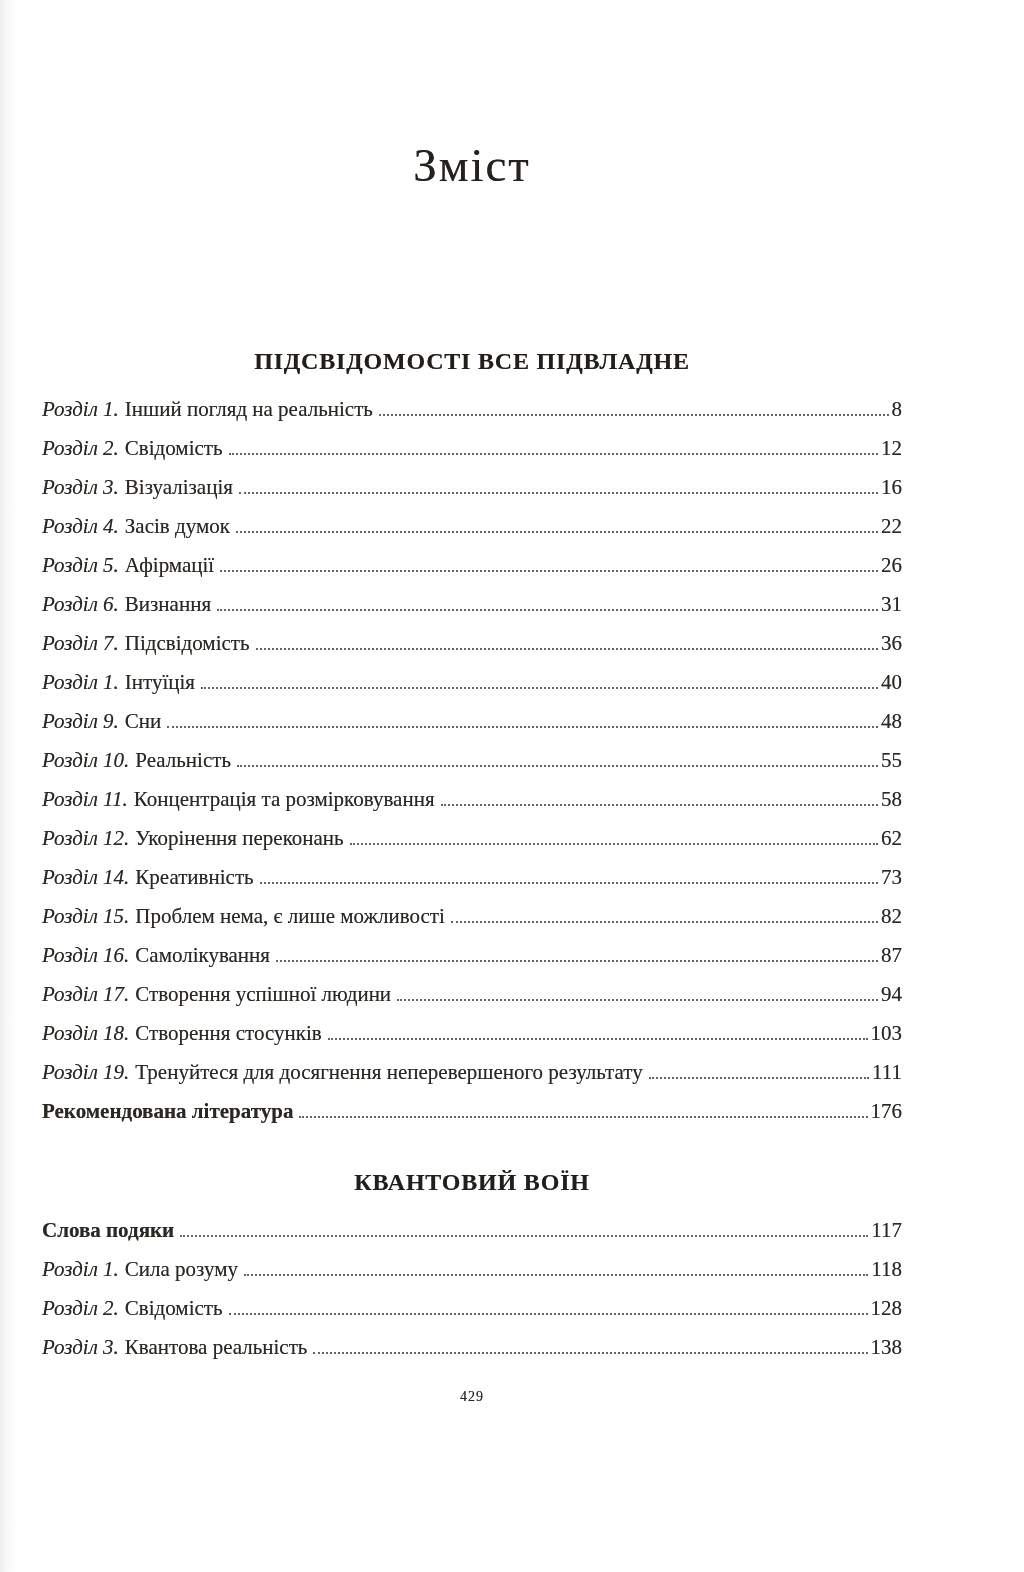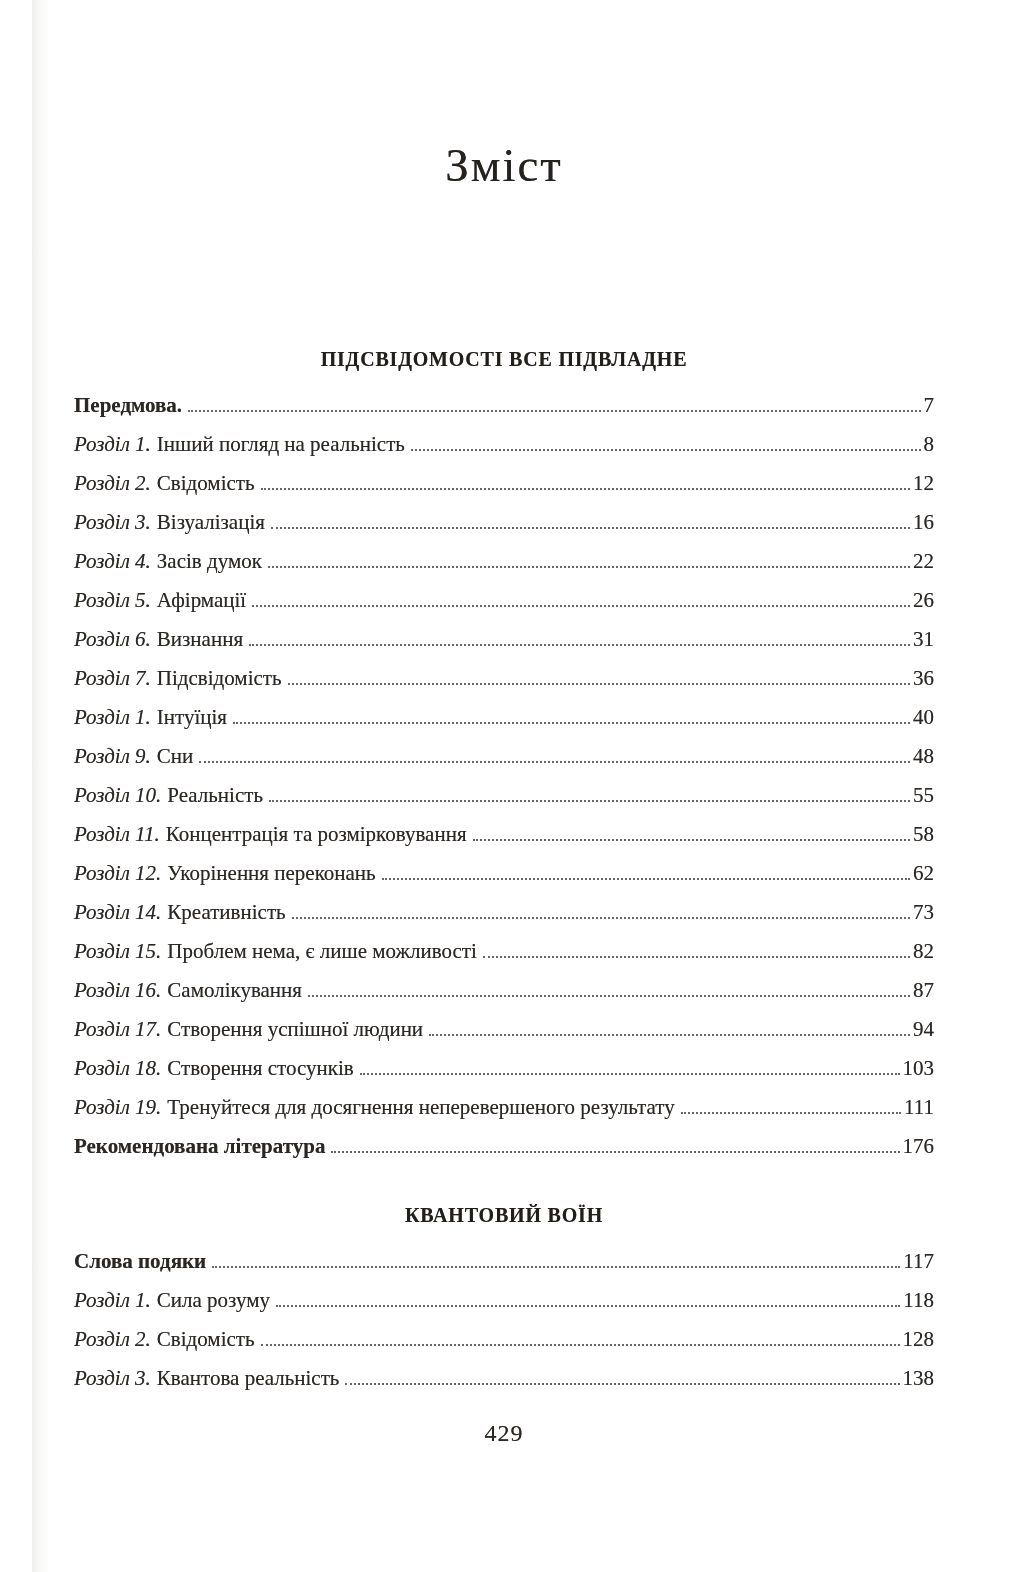--- a/index.html
+++ b/index.html
@@ -15,42 +15,41 @@
     color: #2b2723;
     overflow: hidden;
   }
   .page {
     position: relative;
     width: 928px;
     height: 1572px;
     background: linear-gradient(90deg,
       #ededeb 0px, #f8f8f7 7px, #ffffff 18px,
       #ffffff 1006px, #fafaf9 1018px, #f3f3f1 1024px);
-    margin-left: 32px;
   }
   .content {
     position: absolute;
     left: 42px;
     top: 0;
     width: 860px;
   }
   .title {
     margin: 0;
     padding-top: 138px;
     text-align: center;
     font-size: 47px;
     font-weight: 500;
     letter-spacing: 2px;
     color: #25211d;
     text-shadow: 0 0 0.6px rgba(43, 39, 35, 0.65);
   }
   .section-heading {
     margin: 0;
     text-align: center;
-    font-size: 20px;
+    font-size: 24px;
     font-weight: 700;
     letter-spacing: 0.8px;
     color: #221e1a;
     text-shadow: 0 0 0.5px rgba(43, 39, 35, 0.6);
   }
   .section:first-of-type .section-heading {
     margin-top: 156px;
   }
   .section + .section {
     margin-top: 46px;
@@ -86,41 +85,35 @@
     margin: 0 3px 4px 6px;
     opacity: 0.85;
   }
   .pagenum {
     white-space: nowrap;
     text-align: right;
   }
   .footer {
     margin-top: 30px;
     text-align: center;
-    font-size: 24px;
+    font-size: 14px;
     letter-spacing: 1px;
     text-shadow: 0 0 0.5px rgba(43, 39, 35, 0.55);
   }
 </style>
 </head>
 <body>
 
 <div class="page">
   <div class="content">
     <h1 class="title">Зміст</h1>
     <div>
   <section class="section">
     <h2 class="section-heading">ПІДСВІДОМОСТІ ВСЕ ПІДВЛАДНЕ</h2>
     <div class="toc-list">
-  <div class="toc-entry bold">
-
-    <span class="entry-title">Передмова.</span>
-    <span class="leader"></span>
-    <span class="pagenum">7</span>
-  </div>
 
   <div class="toc-entry">
     <span class="entry-prefix">Розділ 1.</span>
     <span class="entry-title">Інший погляд на реальність</span>
     <span class="leader"></span>
     <span class="pagenum">8</span>
   </div>
 
   <div class="toc-entry">
     <span class="entry-prefix">Розділ 2.</span>

